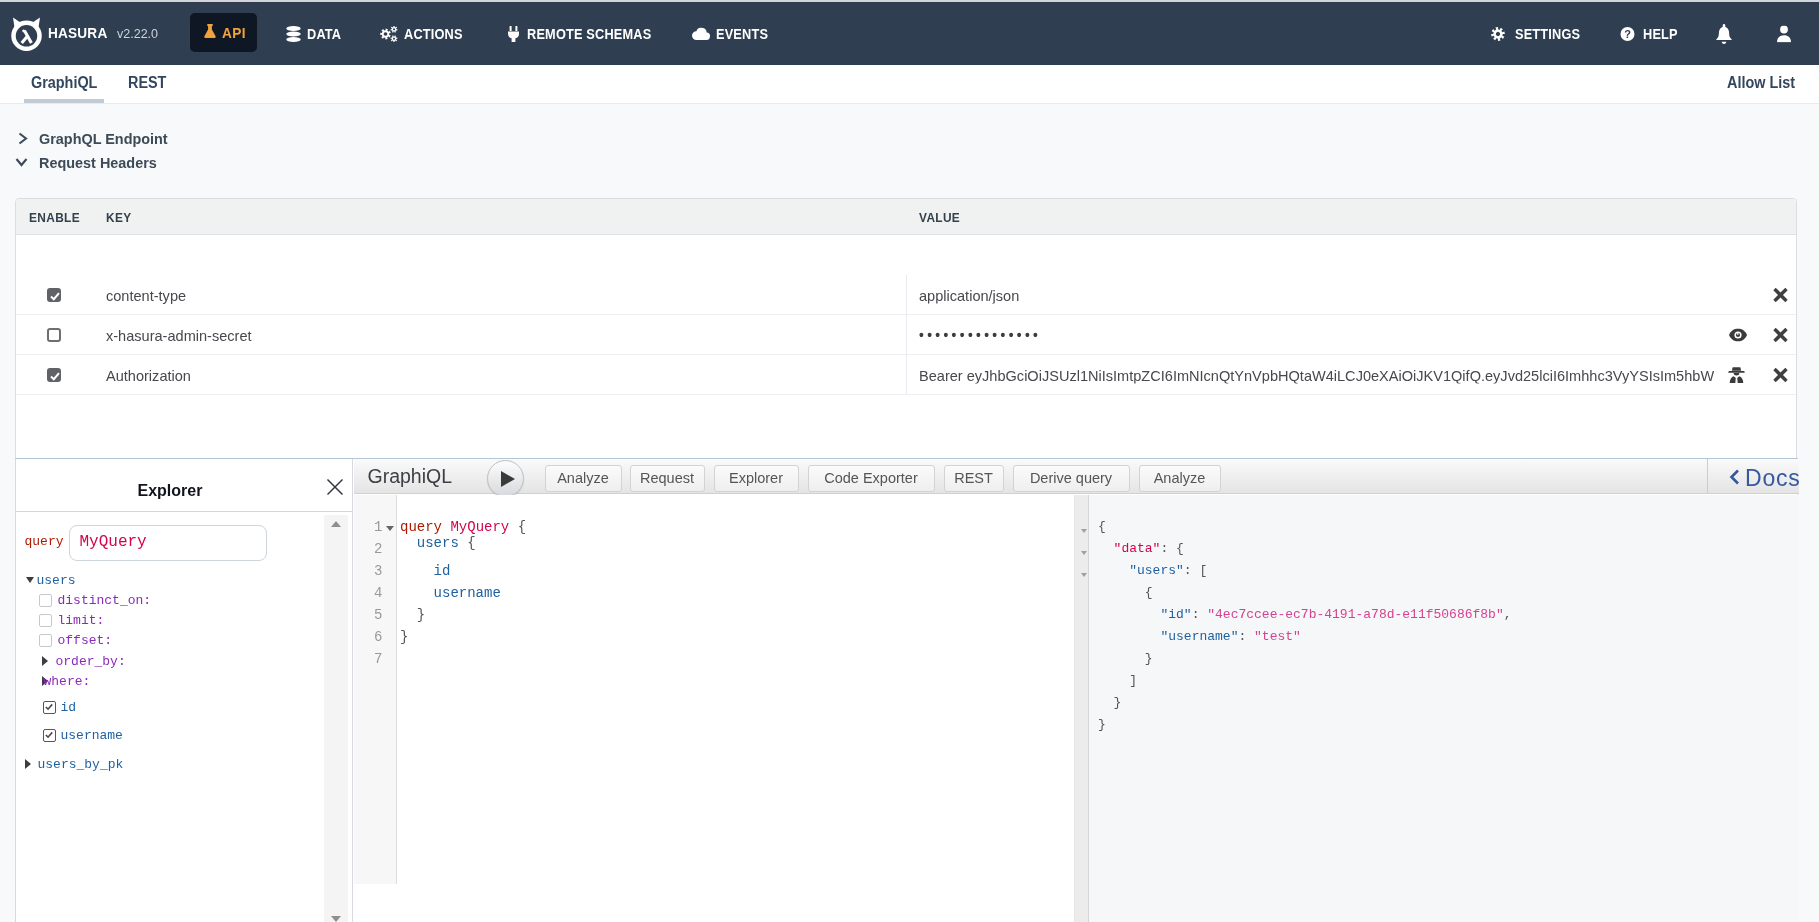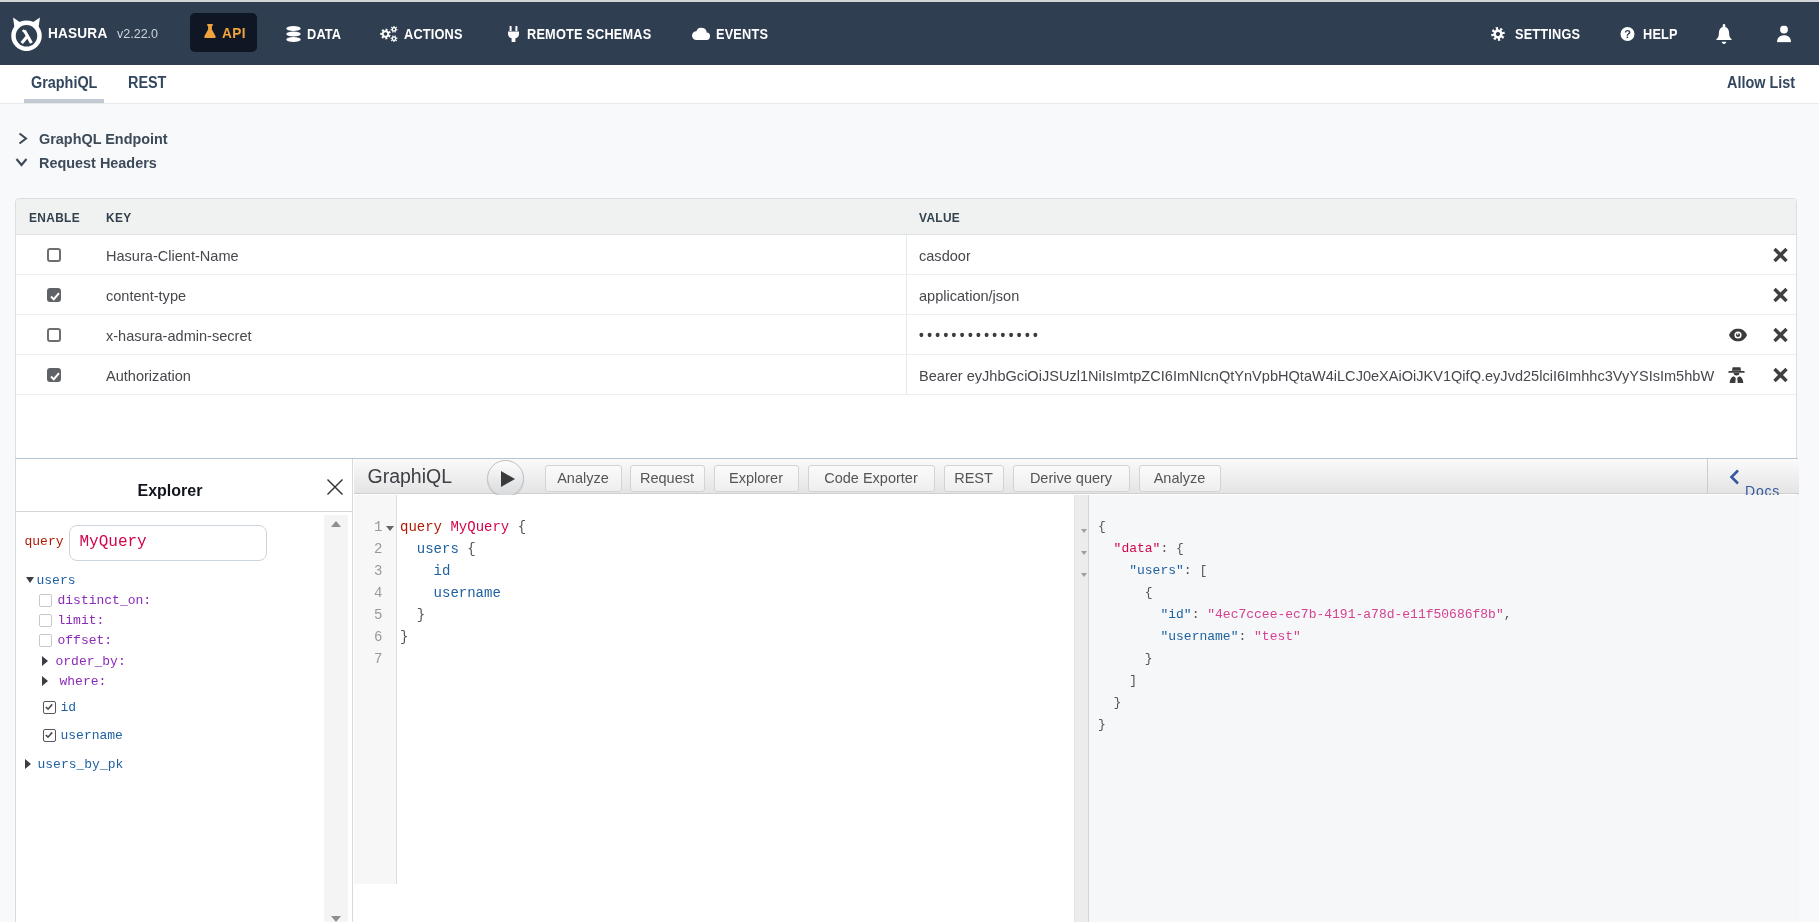--- a/index.html
+++ b/index.html
@@ -58,21 +58,21 @@
 #expsb .dn { position:absolute; left:7px; bottom:1px; width:0; height:0; border-left:5px solid transparent; border-right:5px solid transparent; border-top:6px solid #8f8f8f; }
 
 #gqlpane { position:absolute; left:338px; top:0; width:1445.5px; height:100%; }
 #gqlbar { position:absolute; left:0; top:0; width:100%; height:35px; background:linear-gradient(#fafafa,#e4e4e4); border-bottom:1px solid #d0d0d0; }
 #gqlbar .title { position:absolute; left:14px; top:6px; font-size:19.5px; color:#3c3f44; }
 #execbtn { position:absolute; left:133px; top:1px; width:37px; height:37px; border-radius:50%; background:linear-gradient(#fdfdfd,#d7d9dc); border:1px solid #bfbfbf; box-shadow:0 1px 1px rgba(0,0,0,.15); }
 #execbtn svg { position:absolute; left:13px; top:10px; }
 .tbtn { position:absolute; top:6px; height:27px; background:linear-gradient(#fbfbfb,#eeeeee); border:1px solid #d3d3d3; border-radius:3px; color:#555; font-size:14.5px; line-height:25px; text-align:center; }
 #docsbtn { position:absolute; right:0; top:0; width:92px; height:35px; border-left:1px solid #ccc; }
 #docsbtn svg { position:absolute; left:21px; top:10px; }
-#docsbtn span { position:absolute; left:37px; top:24px; font-size:14px; color:#35589f; letter-spacing:.8px; }
+#docsbtn span { position:absolute; left:37px; top:6px; font-size:23px; color:#35589f; letter-spacing:.8px; }
 
 #editor { position:absolute; left:0; top:36px; width:720px; height:389px; background:#fff; }
 #gutter { position:absolute; left:0; top:0; width:43px; height:100%; background:#f7f7f7; border-right:1px solid #ddd; }
 .lno { position:absolute; right:13px; font-family:"Liberation Mono",monospace; font-size:14px; color:#999; }
 .cmline { position:absolute; left:46.5px; font-family:"Liberation Mono",monospace; font-size:14px; color:#555; white-space:pre; }
 .kw { color:#b11a04; } .df { color:#d2054e; } .pr { color:#1f61a0; } .str { color:#d64292; }
 #dragbar { position:absolute; left:720px; top:36px; width:15px; height:428px; background:#ececec; border-left:1px solid #e6e6e6; border-right:1px solid #d6d6d6; }
 #result { position:absolute; left:735px; top:36px; width:710.5px; height:428px; background:#f6f7f9; }
 .rfold { position:absolute; left:-8px; width:0; height:0; border-left:3.5px solid transparent; border-right:3.5px solid transparent; border-top:4.5px solid #9aa0a6; }
 .rline { position:absolute; left:9.5px; font-family:"Liberation Mono",monospace; font-size:13px; color:#555; white-space:pre; }
@@ -155,30 +155,20 @@
     <polyline points="2.5,4 7.5,10 12.5,4"></polyline>
   </svg>
 <span class="secrow" style="left:39px;top:154px">Request Headers</span>
 
 <div id="tbl" class="abs">
   <div id="tblhead">
     <span class="th" style="left:13.5px">ENABLE</span>
     <span class="th" style="left:90.5px">KEY</span>
     <span class="th" style="left:903.5px">VALUE</span>
   </div>
-  <div class="trow" style="top:36px">
-    <div class="vline"></div>
-    <div class="cb"></div>
-    <span class="keytxt">Hasura-Client-Name</span>
-    <span class="valtxt">casdoor</span>
-    <svg class="rowicon xicon" style="left:1757px" width="15" height="15" viewBox="0 0 15 15" stroke="#3f3f3f" stroke-width="3.4">
-        <line x1="1.5" y1="1.5" x2="13.5" y2="13.5"></line>
-        <line x1="13.5" y1="1.5" x2="1.5" y2="13.5"></line>
-      </svg>
-  </div>
   <div class="trow" style="top:76px">
     <div class="vline"></div>
     <div class="cb on">
         <svg width="10" height="9" viewBox="0 0 10 9" fill="none" stroke="#fff" stroke-width="2">
           <polyline points="1,4.5 3.8,7.2 9,1.2"></polyline>
         </svg>
       </div>
     <span class="keytxt">content-type</span>
     <span class="valtxt">application/json</span>
     <svg class="rowicon xicon" style="left:1757px" width="15" height="15" viewBox="0 0 15 15" stroke="#3f3f3f" stroke-width="3.4">
@@ -244,21 +234,21 @@
     <span class="tree blue" style="left:21px;top:113.5px">users</span>
     <div class="xcb" style="left:23px;top:135px"></div>
     <span class="tree purp" style="left:42px;top:133.5px">distinct_on:</span>
     <div class="xcb" style="left:23px;top:155px"></div>
     <span class="tree purp" style="left:42px;top:153.5px">limit:</span>
     <div class="xcb" style="left:23px;top:175px"></div>
     <span class="tree purp" style="left:42px;top:174px">offset:</span>
     <div class="tri-r" style="left:26px;top:196.5px"></div>
     <span class="tree purp" style="left:40px;top:194.5px">order_by:</span>
     <div class="tri-r" style="left:26px;top:216.5px"></div>
-    <span class="tree purp" style="left:44px;top:214.5px">where:</span>
+    <span class="tree purp" style="left:28px;top:214.5px">where:</span>
     <div class="xcb on" style="left:27px;top:242px">
         <svg style="position:absolute;left:1px;top:1px" width="8" height="8" viewBox="0 0 10 9" fill="none" stroke="#4a4a4a" stroke-width="2">
           <polyline points="1,4.5 3.8,7.2 9,1.2"></polyline>
         </svg>
       </div>
     <span class="tree blue" style="left:45px;top:240.5px">id</span>
     <div class="xcb on" style="left:27px;top:270px">
         <svg style="position:absolute;left:1px;top:1px" width="8" height="8" viewBox="0 0 10 9" fill="none" stroke="#4a4a4a" stroke-width="2">
           <polyline points="1,4.5 3.8,7.2 9,1.2"></polyline>
         </svg>
@@ -298,21 +288,21 @@
         <span class="lno" style="top:24px">1</span>
         <span class="lno" style="top:46px">2</span>
         <span class="lno" style="top:68px">3</span>
         <span class="lno" style="top:90px">4</span>
         <span class="lno" style="top:112px">5</span>
         <span class="lno" style="top:134px">6</span>
         <span class="lno" style="top:156px">7</span>
         <div class="tri-d" style="left:32px;top:31px;border-left-width:4px;border-right-width:4px;border-top-width:5px;border-top-color:#666"></div>
       </div>
       <span class="cmline" style="top:24px"><span class="kw">query</span> <span class="df">MyQuery</span> {</span>
-      <span class="cmline" style="top:46px">  <span class="pr">users</span> {</span>
+      <span class="cmline" style="top:40px">  <span class="pr">users</span> {</span>
       <span class="cmline" style="top:68px">    <span class="pr">id</span></span>
       <span class="cmline" style="top:90px">    <span class="pr">username</span></span>
       <span class="cmline" style="top:112px">  }</span>
       <span class="cmline" style="top:134px">}</span>
     </div>
     <div id="dragbar"></div>
     <div id="result">
       <div class="rfold" style="top:34px"></div>
       <div class="rfold" style="top:56px"></div>
       <div class="rfold" style="top:78px"></div>

